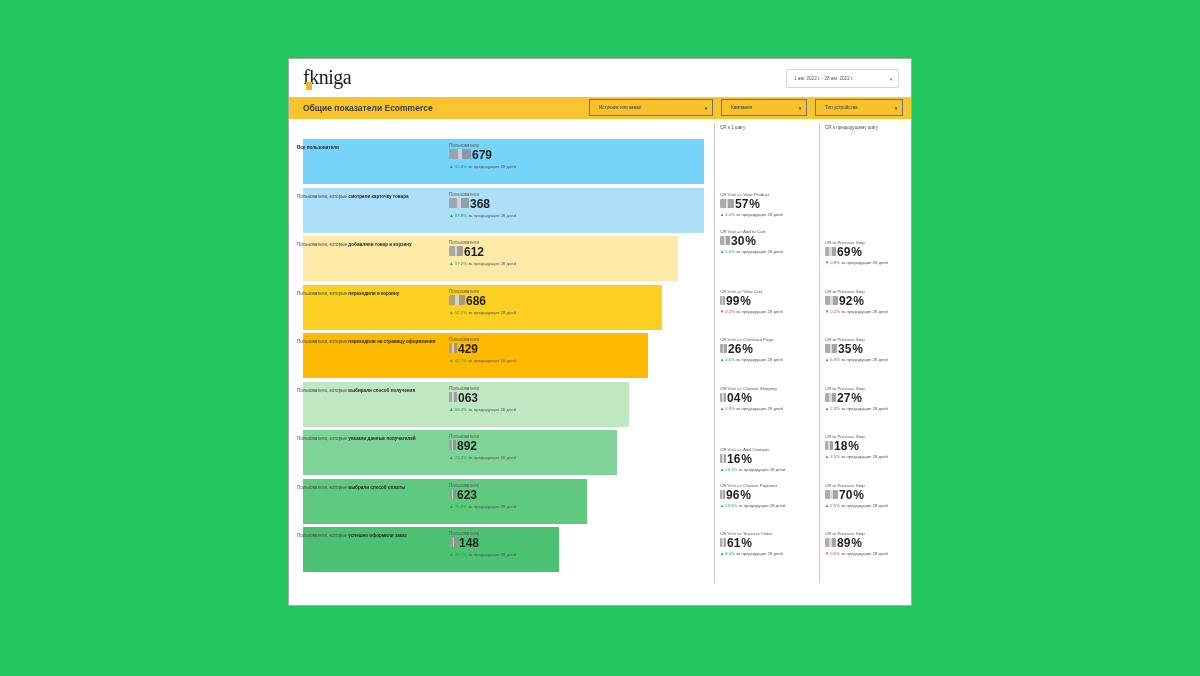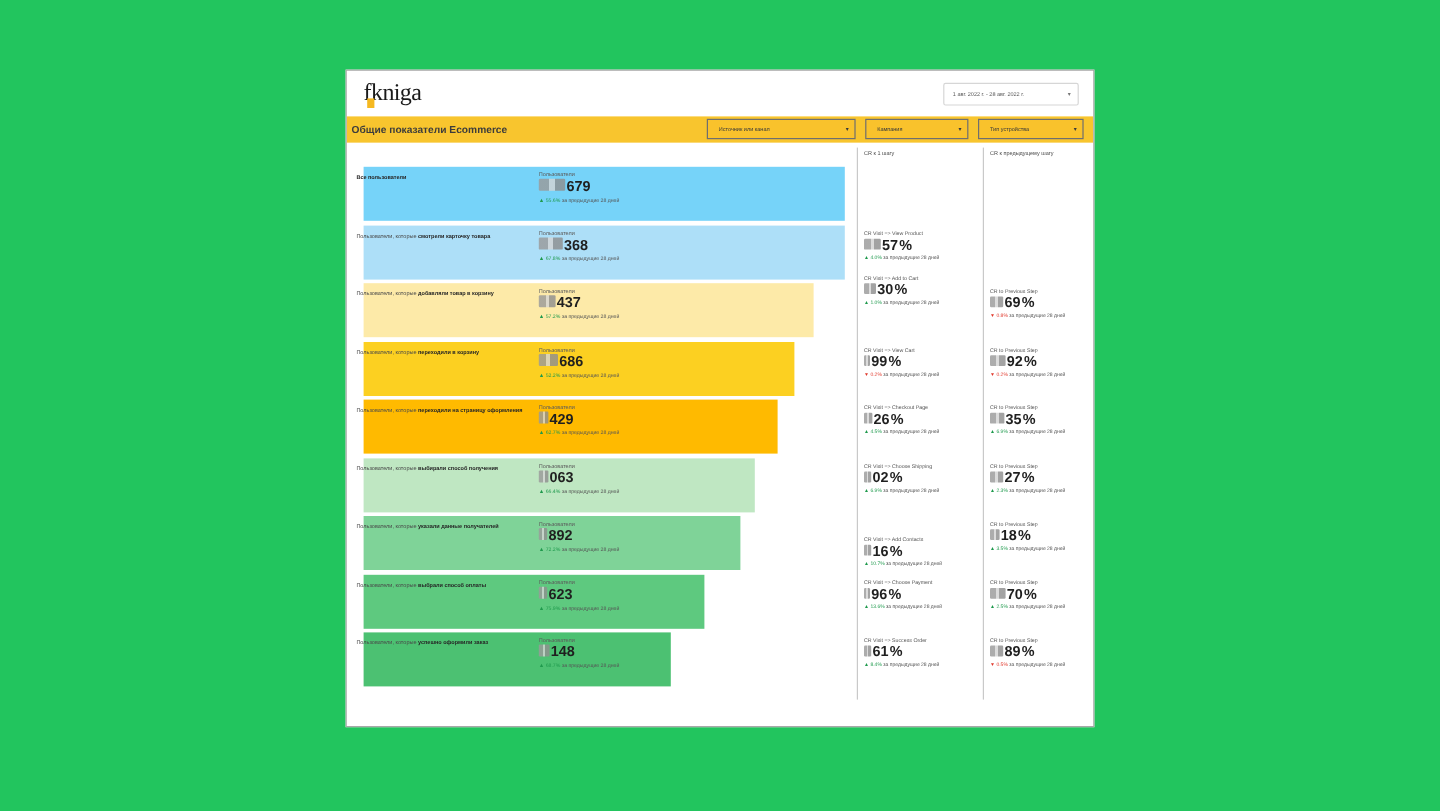--- a/index.html
+++ b/index.html
@@ -59,21 +59,21 @@
   }
 
   
   .title-band{
     position:relative;
     height:22px;width:100%;
     background:#f8c52e;
     display:flex;align-items:center;
   }
   .title-band-text{
-    margin-left:4px;
+    margin-left:14px;
     font-size:8.5px;font-weight:bold;color:#3c3c3c;
     white-space:nowrap;
   }
   .filters{
     position:absolute;right:8px;top:2px;
     display:flex;gap:8px;align-items:center;
   }
   .filter-chip{
     height:17px;
     border:1px solid #6f6f6f;
@@ -262,21 +262,21 @@
               <div class="metric-delta"><span class="arrow up">▲</span> <span class="up">67.8%</span> <span>за предыдущие 28 дней</span></div>
             </div>
           </div>
           <div class="funnel-row" style="position: absolute; left: 0px; top: 117px; width: 425px;">
             <div class="bar" style="width: 375px; background: rgb(253, 234, 168);"></div>
             <div class="bar-label">Пользователи, которые <b>добавляли товар в корзину</b></div>
             <div class="metric">
               <div class="metric-caption">Пользователи</div>
               <div class="metric-value">
                 <span class="redact" style="width: 14px;"></span>
-                <span>437</span>
+                <span>612</span>
               </div>
               <div class="metric-delta"><span class="arrow up">▲</span> <span class="up">57.2%</span> <span>за предыдущие 28 дней</span></div>
             </div>
           </div>
           <div class="funnel-row" style="position: absolute; left: 0px; top: 165.5px; width: 425px;">
             <div class="bar" style="width: 359px; background: rgb(252, 208, 33);"></div>
             <div class="bar-label">Пользователи, которые <b>переходили в корзину</b></div>
             <div class="metric">
               <div class="metric-caption">Пользователи</div>
               <div class="metric-value">
@@ -381,21 +381,21 @@
               <span class="redact" style="width: 7px; height: 9px;"></span>
               <span>26</span>
               <span class="pct"> %</span>
             </div>
             <div class="cr-delta"><span class="up">▲</span> <span class="up">4.5%</span> <span>за предыдущие 28 дней</span></div>
           </div>
           <div class="cr-cell c1" style="top: 266.5px;">
             <div class="cr-title">CR Visit =&gt; Choose Shipping</div>
             <div class="cr-value">
               <span class="redact" style="width: 6px; height: 9px;"></span>
-              <span>02</span>
+              <span>04</span>
               <span class="pct"> %</span>
             </div>
             <div class="cr-delta"><span class="up">▲</span> <span class="up">6.9%</span> <span>за предыдущие 28 дней</span></div>
           </div>
           <div class="cr-cell c1" style="top: 328px;">
             <div class="cr-title">CR Visit =&gt; Add Contacts</div>
             <div class="cr-value">
               <span class="redact" style="width: 6px; height: 9px;"></span>
               <span>16</span>
               <span class="pct"> %</span>

